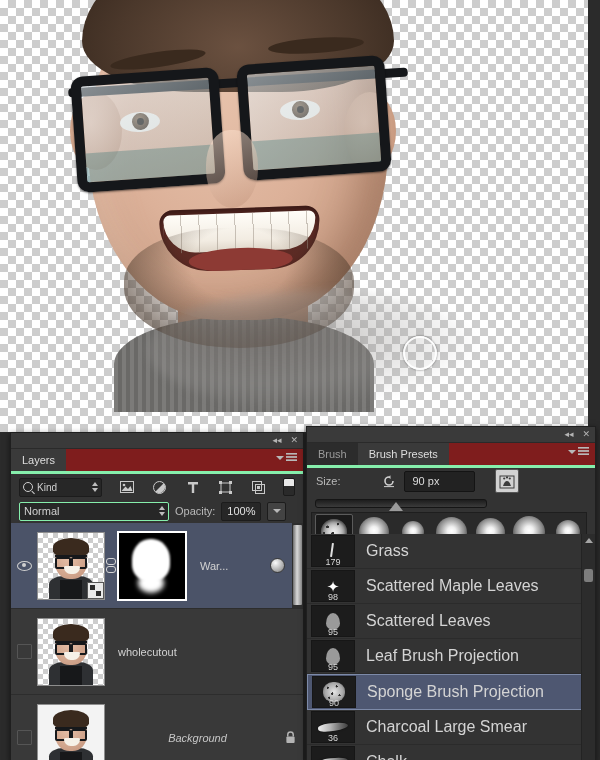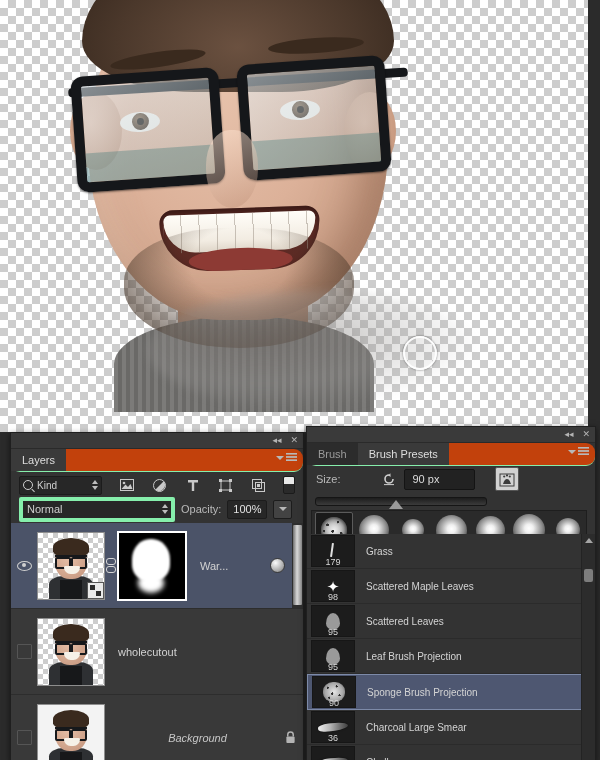--- a/index.html
+++ b/index.html
@@ -59,21 +59,21 @@
         background:radial-gradient(ellipse at 35% 40%,rgba(120,115,112,.55) 0%,rgba(160,158,156,.28) 45%,rgba(255,255,255,0) 72%);
         filter:blur(4px);}
   .brush-cursor{position:absolute;left:403px;top:336px;width:30px;height:30px;border-radius:50%;
         border:2px solid rgba(255,255,255,.92);box-shadow:0 0 2px rgba(0,0,0,.6);}
 
   
   .panel{position:absolute;background:#333333;border:1px solid #1f1f1f;box-shadow:0 2px 6px rgba(0,0,0,.55);}
   .panel-bar{height:15px;background:#3a3a3a;display:flex;align-items:center;justify-content:flex-end;
              padding-right:5px;gap:9px;border-bottom:1px solid #2a2a2a;}
   .bar-ico{color:#b4b4b4;font-size:9px;line-height:1;cursor:pointer;}
-  .tabstrip{height:22px;background:#c2410c;display:flex;align-items:stretch;position:relative;border-bottom:1px solid #86efac;border-radius:9px;}
+  .tabstrip{height:22px;background:#7f1d1d;display:flex;align-items:stretch;position:relative;border-bottom:3px solid #86efac;}
   .tab{display:flex;align-items:center;padding:0 11px;font-size:11px;color:#9a9a9a;background:#2c2c2c;cursor:pointer;}
   .tab.active{background:#3a3a3a;color:#dedede;}
   .tab-menu{position:absolute;right:6px;top:4px;display:flex;align-items:center;gap:2px;color:#b8b8b8;cursor:pointer;}
   .hamb{display:inline-block;width:11px;height:9px;
         background:linear-gradient(#b8b8b8 0 1.5px,transparent 1.5px 3.5px) 0 0/100% 3.2px repeat;}
   .caret-sm{width:0;height:0;border-left:4px solid transparent;border-right:4px solid transparent;border-top:4px solid #b8b8b8;}
 
   
   #layers-panel{left:10px;top:432px;width:292px;height:328px;}
   .lay-filter{height:26px;display:flex;align-items:center;gap:16px;padding:0 8px;background:#333;}
@@ -83,21 +83,21 @@
   .mag:after{content:"";position:absolute;right:-3px;bottom:-2px;width:4px;height:1.4px;background:#cfcfcf;transform:rotate(45deg);}
   .spin{position:absolute;right:3px;top:3px;display:flex;flex-direction:column;gap:2px;}
   .spin i{width:0;height:0;border-left:3px solid transparent;border-right:3px solid transparent;}
   .spin i.u{border-bottom:4px solid #bdbdbd;}
   .spin i.d{border-top:4px solid #bdbdbd;}
   .fico{width:17px;height:17px;display:flex;align-items:center;justify-content:center;color:#c9c9c9;cursor:pointer;flex:none;}
   .fico svg{display:block;}
   .fswitch{width:11px;height:16px;border-radius:2px;margin-left:auto;
      background:linear-gradient(180deg,#e8e8e8 0 45%,#2a2a2a 45% 100%);border:1px solid #1b1b1b;cursor:pointer;}
   .lay-mode{height:22px;display:flex;align-items:center;gap:6px;padding:0 8px;background:#333;}
-  .mode-select{width:140px;height:17px;background:#272727;border:4px solid #86efac;border-radius:2px;
+  .mode-select{width:140px;height:17px;background:#272727;border:1px solid #86efac;border-radius:2px;
       display:flex;align-items:center;padding:0 4px;color:#cfcfcf;font-size:11px;position:relative;cursor:pointer;}
   .lbl{color:#b9b9b9;font-size:11px;}
   .numbox{width:38px;height:17px;background:#272727;border:1px solid #1c1c1c;border-radius:2px;
       display:flex;align-items:center;justify-content:center;color:#e2e2e2;font-size:11px;cursor:text;}
   .drop-btn{width:17px;height:17px;background:#434343;border:1px solid #1c1c1c;border-radius:2px;
       display:flex;align-items:center;justify-content:center;cursor:pointer;}
   .lay-lock{height:24px;display:flex;align-items:center;gap:9px;padding:0 8px;background:#333;border-bottom:1px solid #242424;}
   .lock-ico{width:14px;height:14px;display:flex;align-items:center;justify-content:center;color:#bdbdbd;cursor:pointer;}
   .checkbox-tiny{width:11px;height:11px;background-color:#c9c9c9;
      background-image:linear-gradient(45deg,#8f8f8f 25%,transparent 25%,transparent 75%,#8f8f8f 75%),
@@ -179,21 +179,21 @@
                       radial-gradient(circle at 12% 55%,#2f2f2f 1.1px,transparent 1.3px);}
   .pv-num{position:absolute;bottom:-1px;left:0;right:0;text-align:center;font-size:9px;color:#d0d0d0;}
 
   .preset-list{position:absolute;left:0;right:0;top:107px;bottom:0;background:#333;overflow:hidden;}
   .preset-row{height:34px;display:flex;align-items:center;border-bottom:1px solid #2b2b2b;cursor:pointer;padding-left:4px;}
   .preset-row.sel{background:#4e5771;border-top:1px solid #6b7characters;}
   .preset-row.sel{border:1px solid #7d8aa8;}
   .pthumb{width:42px;height:30px;flex:none;background:#1c1c1c;border:1px solid #161616;position:relative;
      display:flex;align-items:center;justify-content:center;}
   .pthumb .num{position:absolute;bottom:-1px;left:0;right:0;text-align:center;font-size:9px;color:#d8d8d8;line-height:10px;}
-  .preset-name{padding-left:11px;color:#d4d4d4;font-size:10px;}
+  .preset-name{padding-left:11px;color:#d4d4d4;font-size:16px;}
   .g-grass{width:20px;height:16px;position:relative;}
   .g-grass:before{content:"";position:absolute;left:8px;top:0;width:2px;height:14px;background:#e0e0e0;transform:rotate(8deg);}
   .g-maple{color:#fff;font-size:15px;line-height:1;}
   .g-leaf{width:14px;height:17px;border-radius:50% 50% 50% 50%/62% 62% 38% 38%;background:#9a9a9a;}
   .g-sponge{width:22px;height:20px;border-radius:45%;
      background:radial-gradient(circle,#e6e6e6 0%,#a8a8a8 60%,#4a4a4a 100%);position:relative;overflow:hidden;}
   .g-sponge:after{content:"";position:absolute;inset:0;
      background-image:radial-gradient(circle at 22% 28%,#2c2c2c 1px,transparent 1.2px),
                       radial-gradient(circle at 62% 22%,#2c2c2c 1px,transparent 1.2px),
                       radial-gradient(circle at 42% 58%,#2c2c2c 1.1px,transparent 1.3px),

